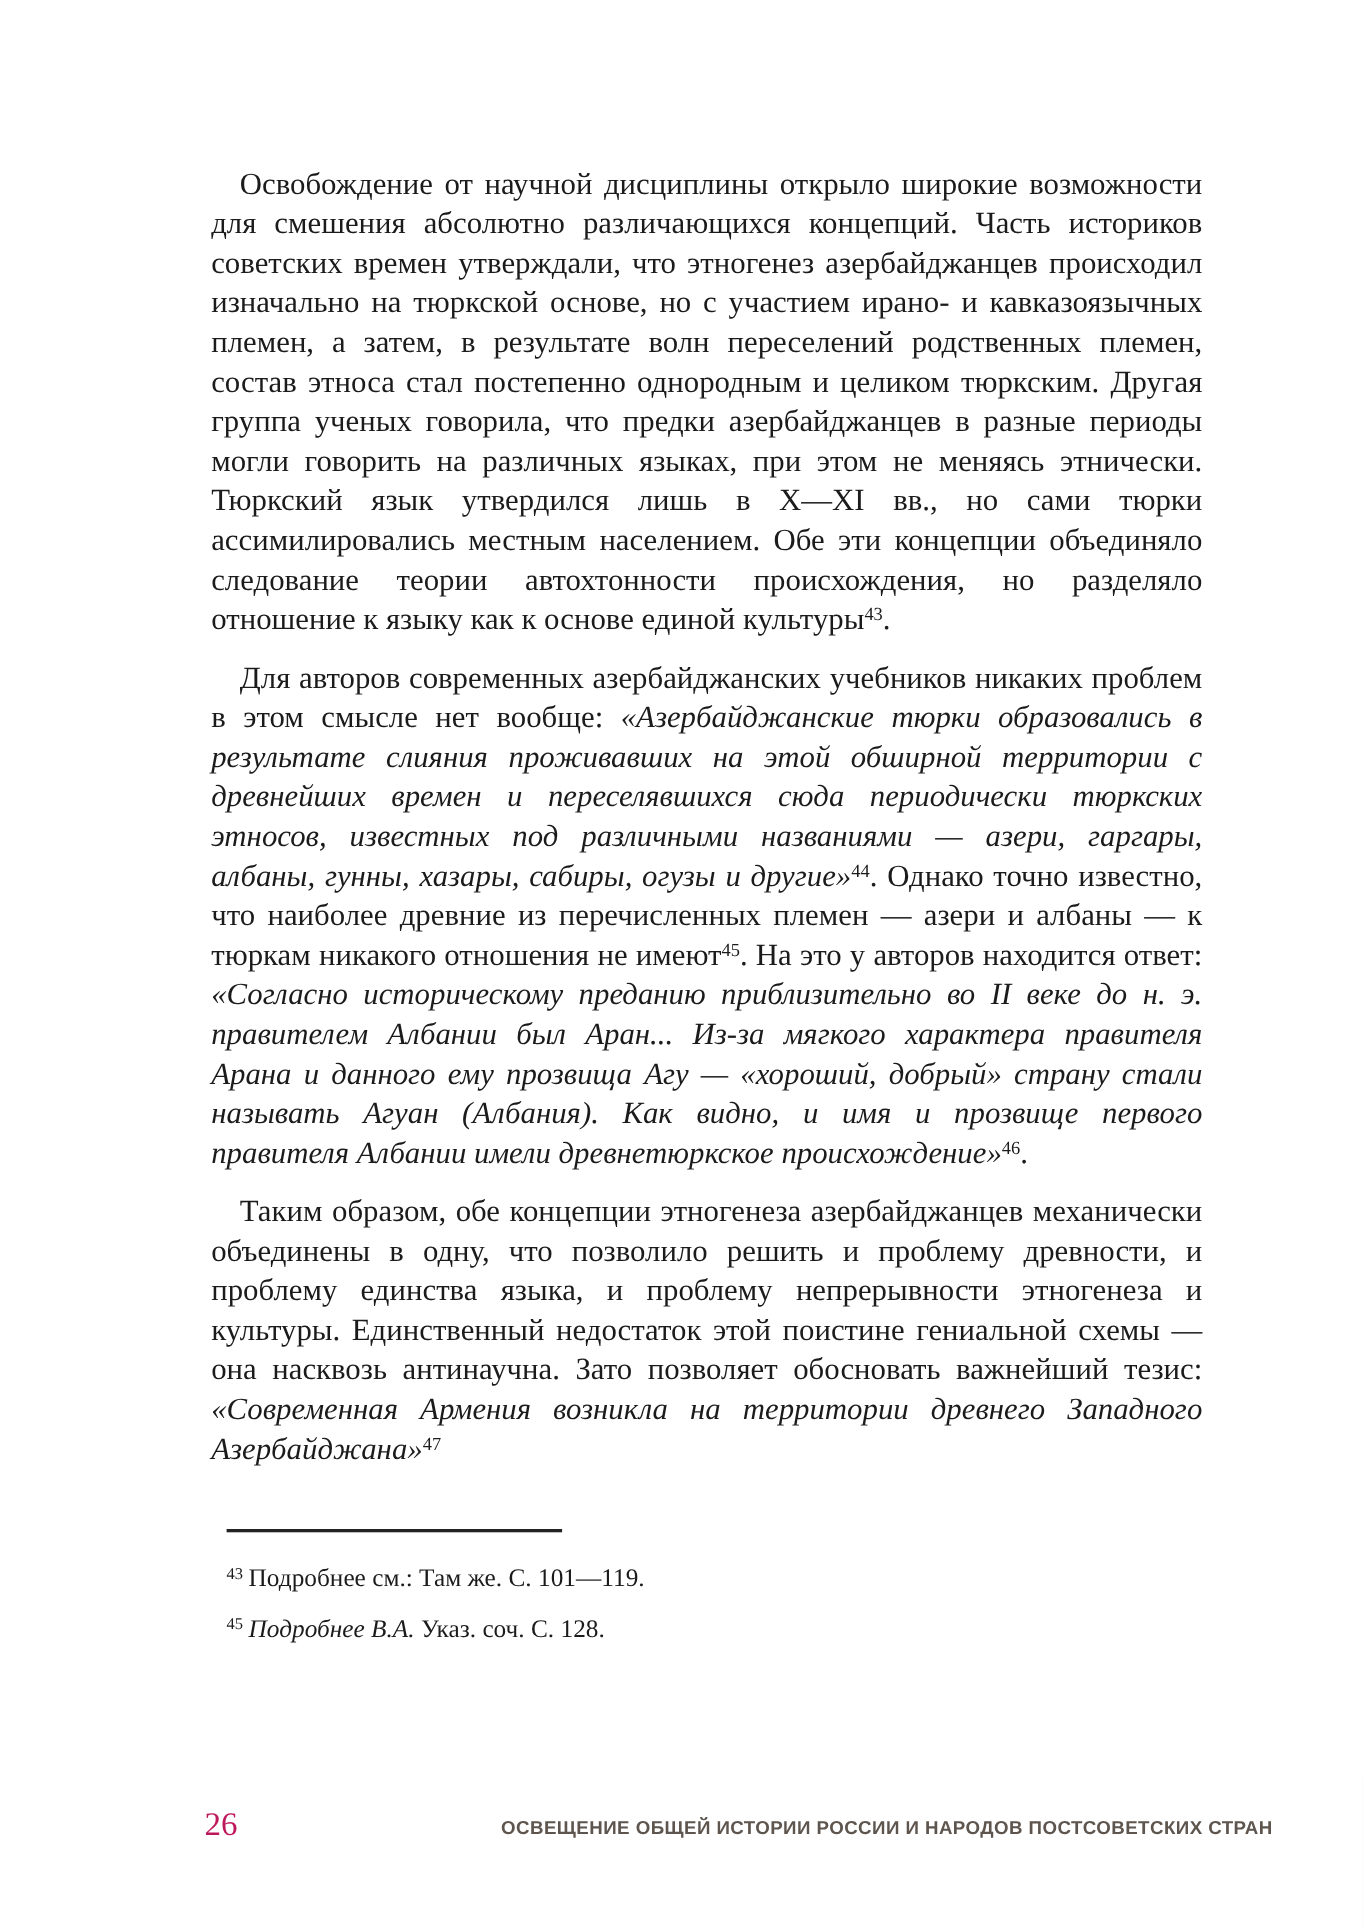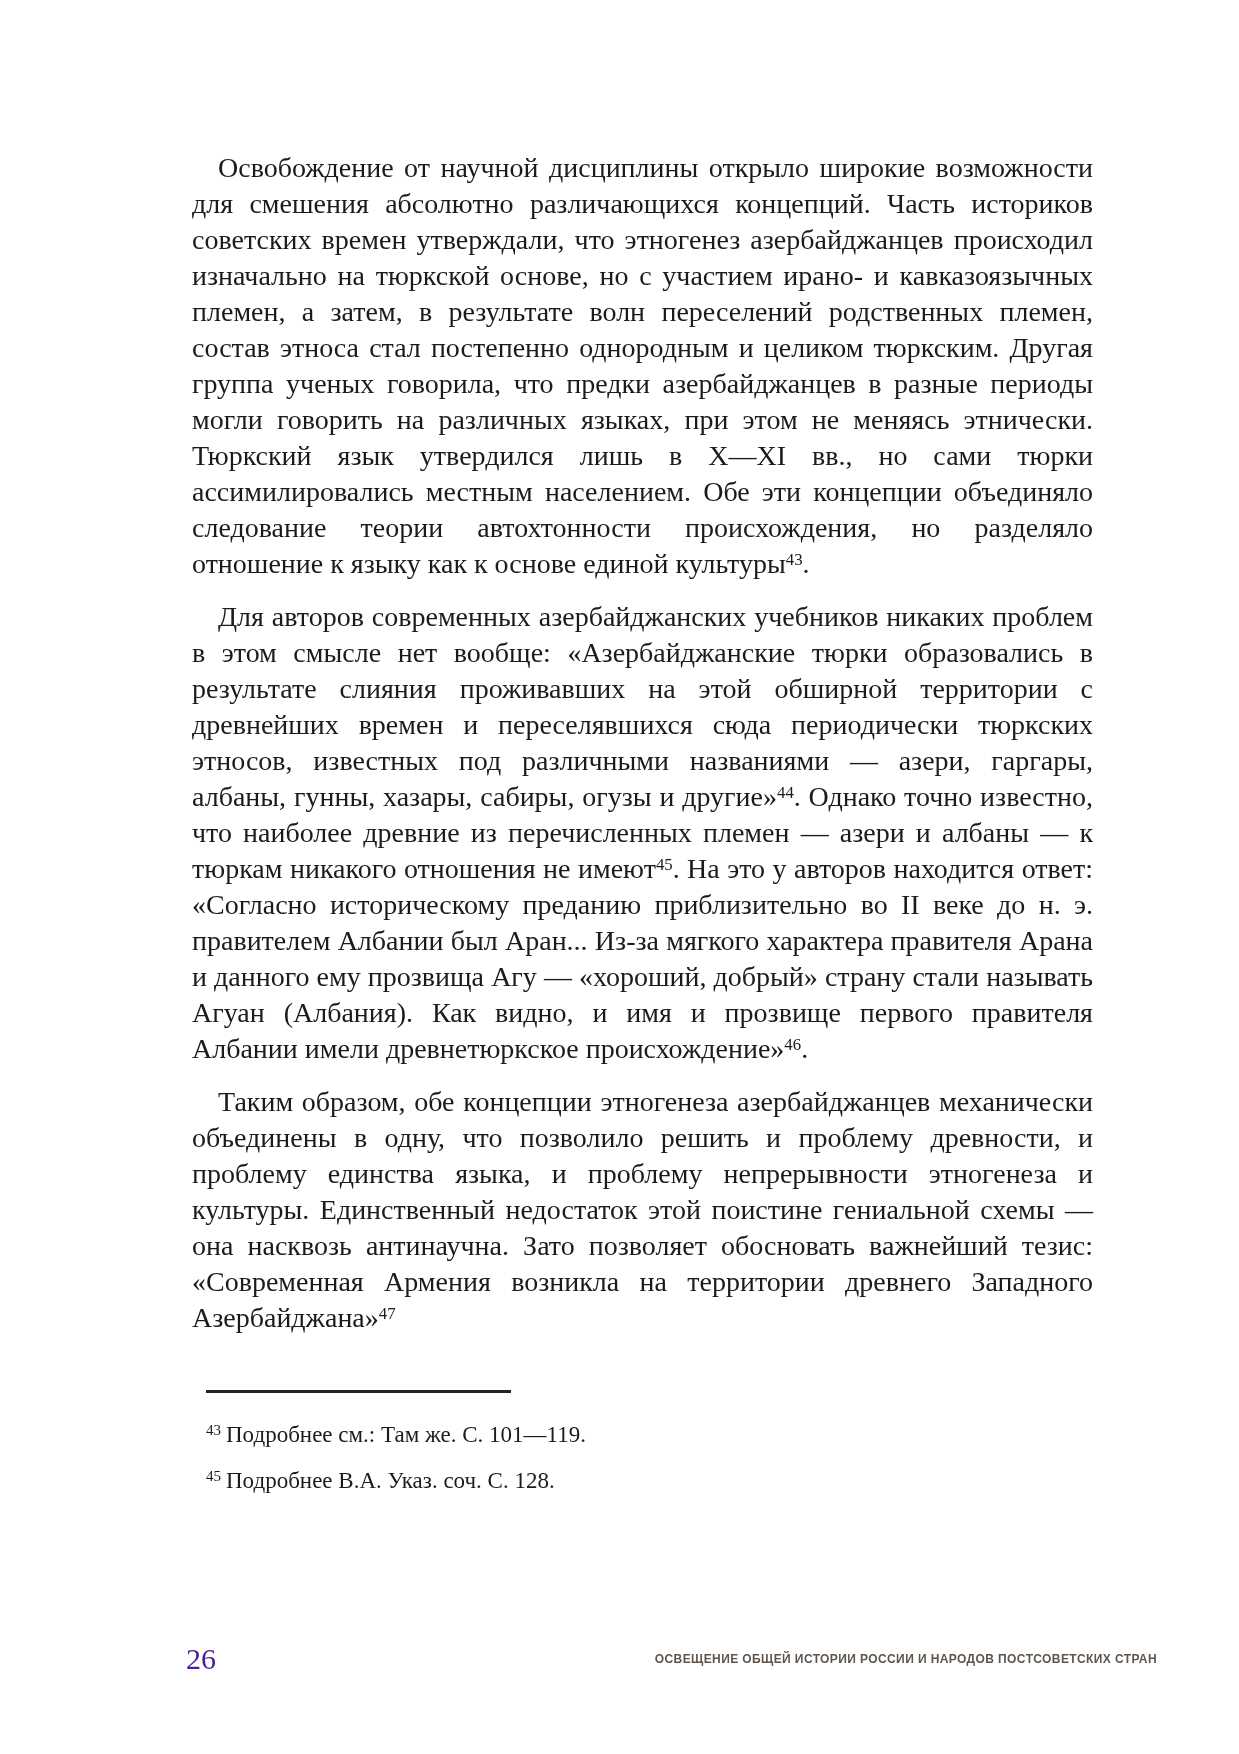--- a/index.html
+++ b/index.html
@@ -24,21 +24,21 @@
     width: 901px;
     font-size: 28px;
     line-height: 36px;
     text-align: justify;
     text-justify: inter-word;
   }
   .text-block p {
     margin: 0 0 17px 0;
     text-indent: 26px;
   }
-  .italic { }
+  .italic { font-style: italic; }
   sup.fn-ref {
     font-size: 0.6em;
     line-height: 0;
     vertical-align: baseline;
     position: relative;
     top: -0.5em;
   }
   .footnotes {
     position: absolute;
     left: 192px;
@@ -62,28 +62,28 @@
     position: relative;
     top: -7px;
     margin-right: 5px;
   }
   .page-number {
     position: absolute;
     left: 186px;
     top: 1642px;
     font-size: 30px;
     line-height: 34px;
-    color: #4c1d95;
+    color: #be185d;
   }
   .running-title {
     position: absolute;
     right: 82px;
     top: 1652px;
     font-family: "Liberation Sans", sans-serif;
-    font-size: 12px;
+    font-size: 17px;
     font-weight: bold;
     letter-spacing: 0.4px;
     color: #5d554e;
     white-space: nowrap;
   }
 </style>
 </head>
 <body>
 
 <div class="page">

